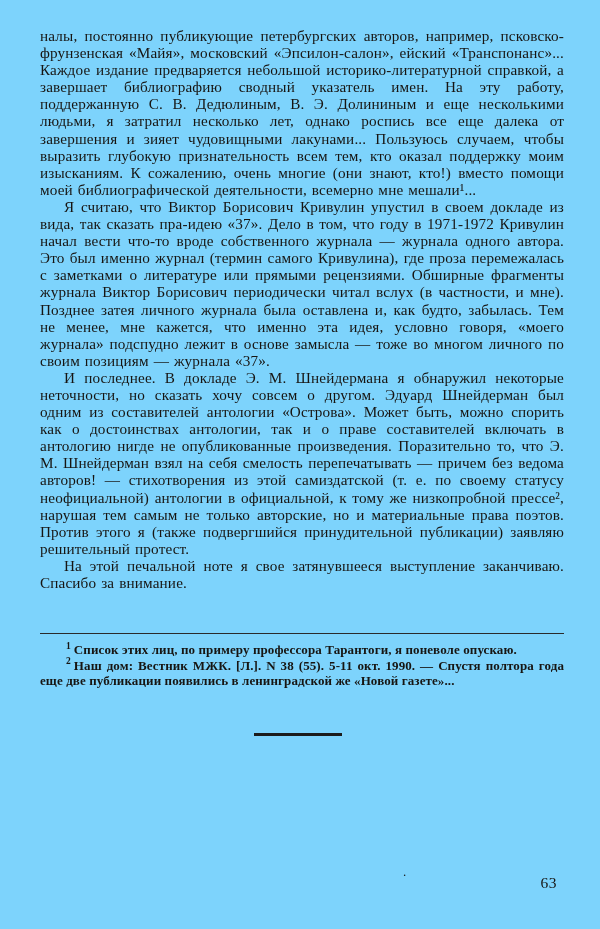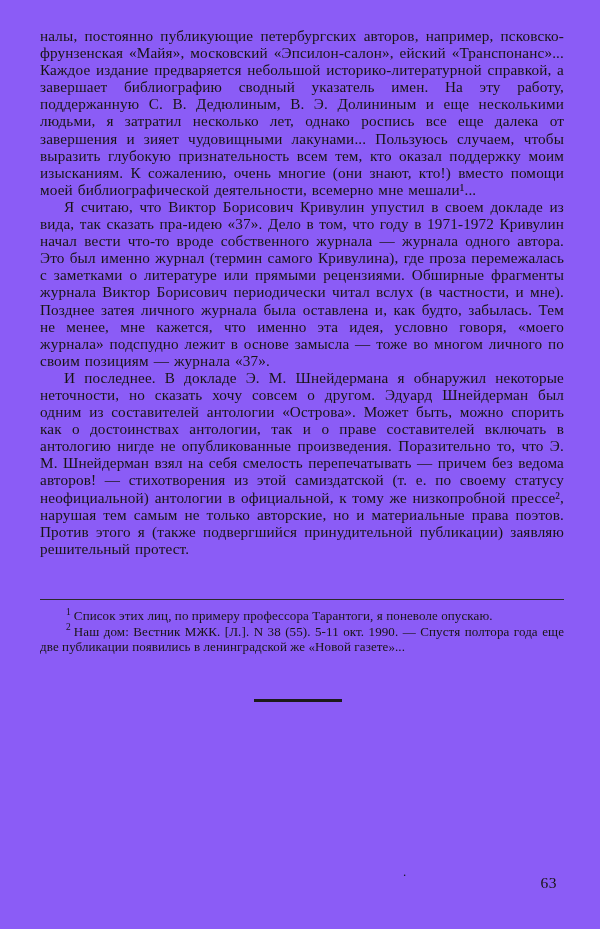--- a/index.html
+++ b/index.html
@@ -7,21 +7,21 @@
   html, body { background: #ffffff; }
   body {
     font-family: "Liberation Serif", "DejaVu Serif", serif;
     -webkit-font-smoothing: antialiased;
   }
   .scan-page {
     position: relative;
     width: 600px;
     height: 929px;
     margin: 0 auto;
-    background: #8b5cf6;
+    background: #7dd3fc;
     color: #171512;
     overflow: hidden;
   }
   .text-block {
     position: absolute;
     left: 40px;
     top: 27px;
     width: 524px;
   }
   .para {
@@ -32,21 +32,21 @@
     letter-spacing: 0.15px;
     word-spacing: 1px;
   }
   .para.continuation { text-indent: 0; }
   .footnote-rule {
     margin-top: 42px;
     width: 100%;
     height: 0;
     border-top: 1px solid #2a2a2a;
   }
-  .footnotes { margin-top: 8px; }
+  .footnotes { margin-top: 8px; font-weight: bold; }
   .footnote {
     font-size: 13px;
     line-height: 15.6px;
     text-align: justify;
     text-indent: 26px;
     letter-spacing: 0.1px;
   }
   .fn-marker {
     font-size: 9.5px;
     vertical-align: super;
@@ -84,20 +84,21 @@
 
   <main class="text-block">
 
     <p class="para continuation">налы, постоянно публикующие петербургских авторов, например, псковско-фрунзенская «Майя», московский «Эпсилон-салон», ейский «Транспонанс»... Каждое издание предваряется небольшой историко-литературной справкой, а завершает библиографию сводный указатель имен. На эту работу, поддержанную С. В. Дедюлиным, В. Э. Долининым и еще несколькими людьми, я затратил несколько лет, однако роспись все еще далека от завершения и зияет чудовищными лакунами... Пользуюсь случаем, чтобы выразить глубокую признательность всем тем, кто оказал поддержку моим изысканиям. К сожалению, очень многие (они знают, кто!) вместо помощи моей библиографической деятельности, всемерно мне мешали¹...</p>
 
 
     <p class="para">Я считаю, что Виктор Борисович Кривулин упустил в своем докладе из вида, так сказать пра-идею «37». Дело в том, что году в 1971-1972 Кривулин начал вести что-то вроде собственного журнала — журнала одного автора. Это был именно журнал (термин самого Кривулина), где проза перемежалась с заметками о литературе или прямыми рецензиями. Обширные фрагменты журнала Виктор Борисович периодически читал вслух (в частности, и мне). Позднее затея личного журнала была оставлена и, как будто, забылась. Тем не менее, мне кажется, что именно эта идея, условно говоря, «моего журнала» подспудно лежит в основе замысла — тоже во многом личного по своим позициям — журнала «37».</p>
 
     <p class="para">И последнее. В докладе Э. М. Шнейдермана я обнаружил некоторые неточности, но сказать хочу совсем о другом. Эдуард Шнейдерман был одним из составителей антологии «Острова». Может быть, можно спорить как о достоинствах антологии, так и о праве составителей включать в антологию нигде не опубликованные произведения. Поразительно то, что Э. М. Шнейдерман взял на себя смелость перепечатывать — причем без ведома авторов! — стихотворения из этой самиздатской (т. е. по своему статусу неофициальной) антологии в официальной, к тому же низкопробной прессе², нарушая тем самым не только авторские, но и материальные права поэтов. Против этого я (также подвергшийся принудительной публикации) заявляю решительный протест.</p>
 
+    <p class="para">На этой печальной ноте я свое затянувшееся выступление заканчиваю. Спасибо за внимание.</p>
 
     <div class="footnote-rule"></div>
 
     <div class="footnotes">
       <p class="footnote">
         <sup class="fn-marker">1</sup><span>Список этих лиц, по примеру профессора Тарантоги, я поневоле опускаю.</span>
       </p>
       <p class="footnote">
         <sup class="fn-marker">2</sup><span>Наш дом: Вестник МЖК. [Л.]. N 38 (55). 5-11 окт. 1990. — Спустя полтора года еще две публикации появились в ленинградской же «Новой газете»...</span>
       </p>

